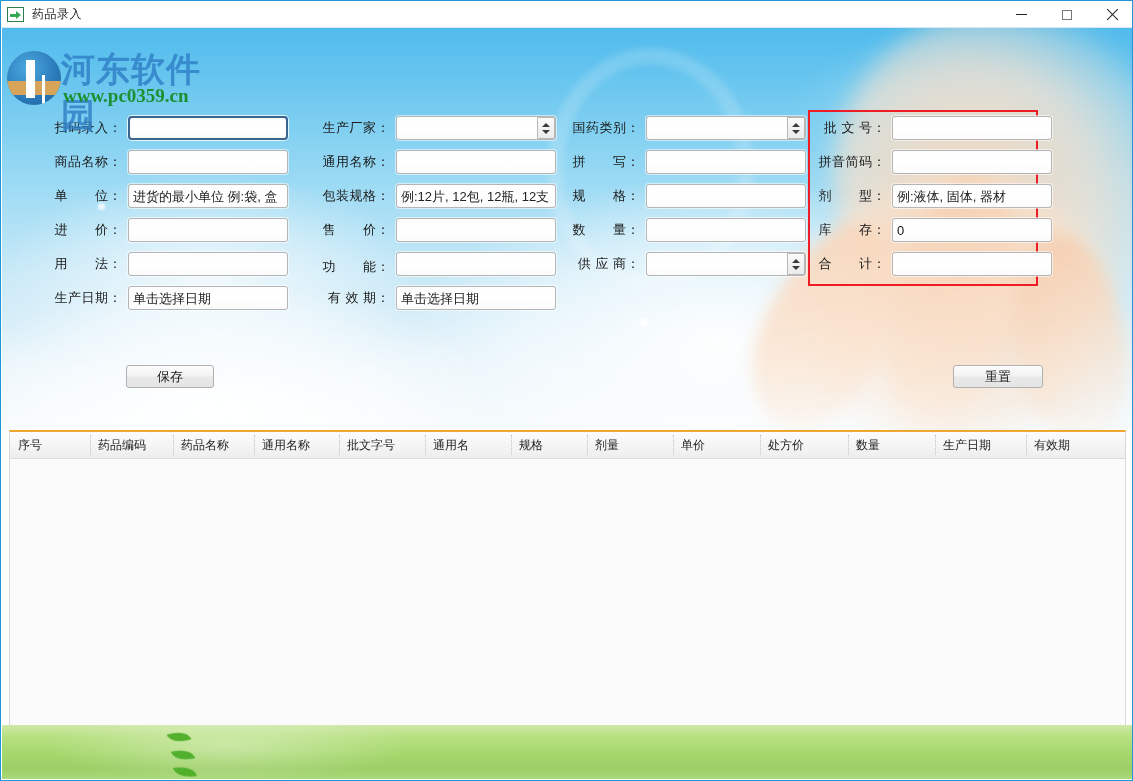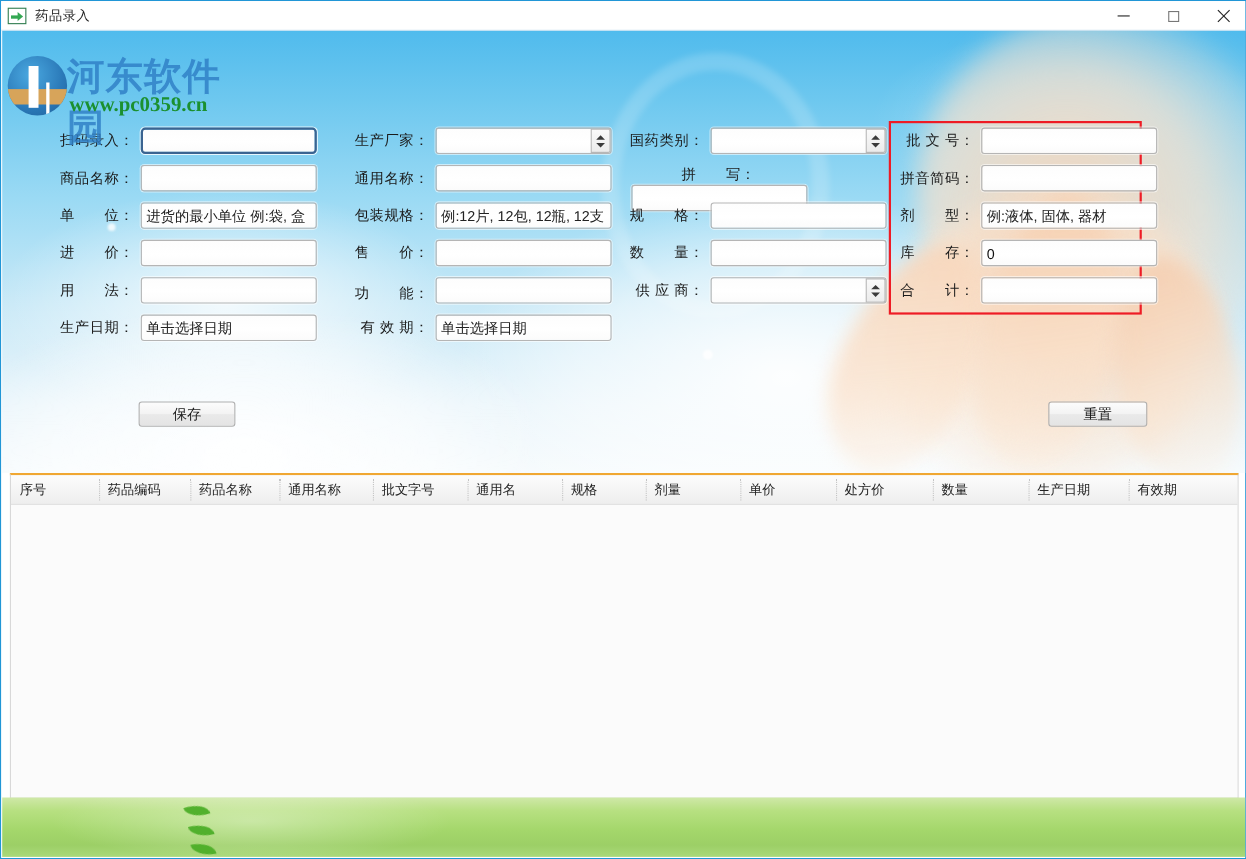--- a/index.html
+++ b/index.html
@@ -482,21 +482,21 @@
     <div class="field" style="left:566px; top:88px;">
       <span class="flabel" style="width:72px;">国药类别：</span>
       <span class="combo-wrap" style="margin-left:6px;">
         <input class="finput" style="width: 160px;" placeholder="">
         <span class="spin">
             <i class="up"></i>
             <i class="down"></i>
           </span>
       </span>
     </div>
-    <div class="field" style="left:566px; top:122px;flex-direction:column;">
+    <div class="field" style="left:566px; top:122px;">
       <span class="flabel" style="width:72px;">拼　　写：</span>
       <input class="finput" style="width: 160px; margin-left: 6px;" placeholder="">
     </div>
     <div class="field" style="left:566px; top:156px;">
       <span class="flabel" style="width:72px;">规　　格：</span>
       <input class="finput" style="width: 160px; margin-left: 6px;" placeholder="">
     </div>
     <div class="field" style="left:566px; top:190px;">
       <span class="flabel" style="width:72px;">数　　量：</span>
       <input class="finput" style="width: 160px; margin-left: 6px;" placeholder="">

